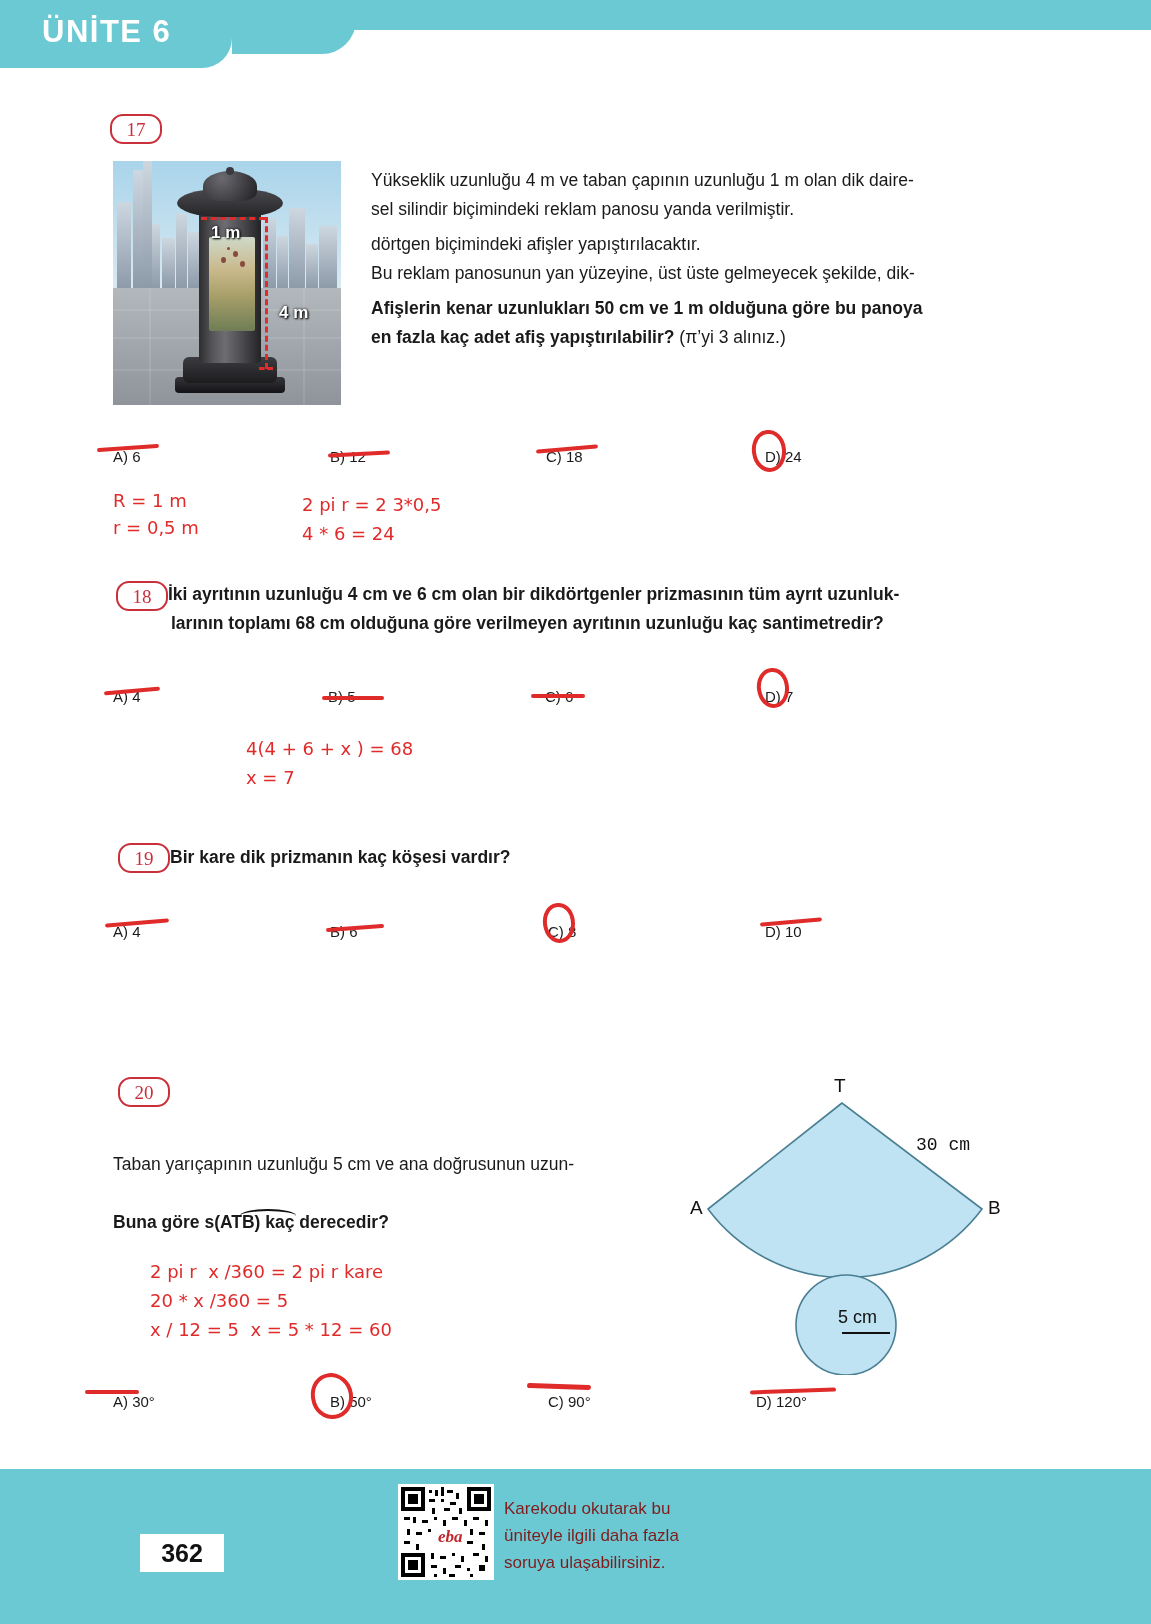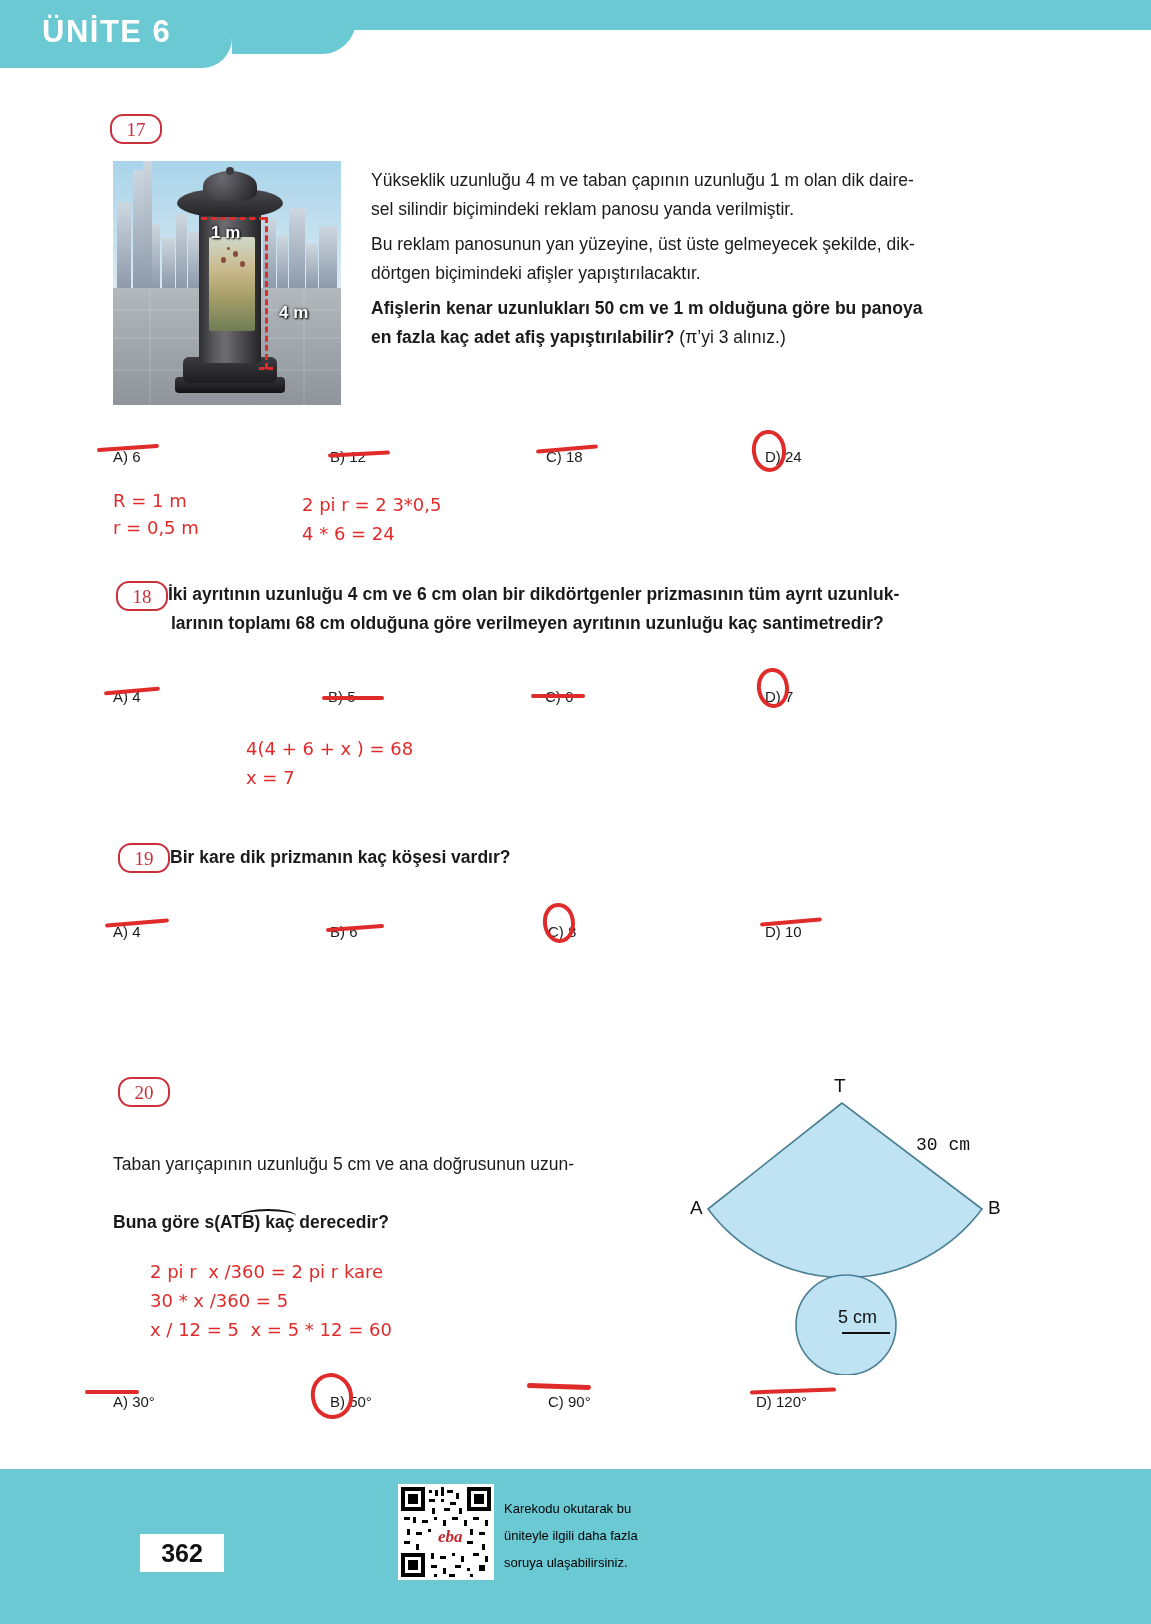--- a/index.html
+++ b/index.html
@@ -165,21 +165,21 @@
   .qrmod { position: absolute; background: #000; }
   .eba {
     position: absolute; left: 34px; top: 40px;
     color: #c0272d; font-size: 17px; font-style: italic; font-weight: bold;
     font-family: "Liberation Serif", serif;
     background: rgba(255,255,255,0.92);
     padding: 0 3px;
   }
   .footer-text {
     position: absolute; left: 504px; bottom: 48px;
-    color: #000000; font-size: 13px; line-height: 27px;
+    color: #7f1d1d; font-size: 17px; line-height: 27px;
   }
 </style>
 </head>
 <body>
 
 <div class="header">
   <div class="header-strip"></div>
   <div class="header-strip-round"></div>
   <div class="header-block"></div>
   <div class="header-title">ÜNİTE 6</div>
@@ -228,22 +228,22 @@
   <div class="dashline dash-h" style="left:146px; top:206px; width:14px;"></div>
   <div class="photo-label" style="left:98px; top:62px;">1 m</div>
   <div class="photo-label" style="left:166px; top:142px;">4 m</div>
 </div>
 
 <div class="qtext" style="left:371px; top:166px; width:640px;">
   <div>Yükseklik uzunluğu 4 m ve taban çapının uzunluğu 1 m olan dik daire-</div>
   <div>sel silindir biçimindeki reklam panosu yanda verilmiştir.</div>
 </div>
 <div class="qtext" style="left:371px; top:230px; width:640px;">
+  <div>dörtgen biçimindeki afişler yapıştırılacaktır.</div>
   <div>Bu reklam panosunun yan yüzeyine, üst üste gelmeyecek şekilde, dik-</div>
-  <div>dörtgen biçimindeki afişler yapıştırılacaktır.</div>
 </div>
 <div class="qtext" style="left:371px; top:294px; width:650px; font-weight:bold;">
   <div>Afişlerin kenar uzunlukları 50 cm ve 1 m olduğuna göre bu panoya</div>
   <div>
     <span>en fazla kaç adet afiş yapıştırılabilir?</span>
     <span style="font-weight:normal;">(π’yi 3 alınız.)</span>
   </div>
 </div>
 
 <div class="opt" style="left:113px; top:438px;">A) 6</div>
@@ -316,21 +316,21 @@
     <line x1="152" y1="258" x2="200" y2="258" stroke="#111" stroke-width="1.8"></line>
   </svg>
   <div style="position:absolute; left:144px; top:0px; font-size:19px; color:#111;">T</div>
   <div style="position:absolute; left:0px; top:122px; font-size:19px; color:#111;">A</div>
   <div style="position:absolute; left:298px; top:122px; font-size:19px; color:#111;">B</div>
   <div style="position:absolute; left:226px; top:60px; font-size:18px; color:#111;font-family:Liberation Mono, monospace;">30 cm</div>
   <div style="position:absolute; left:148px; top:232px; font-size:18px; color:#111;">5 cm</div>
 </div>
 
 <div class="hand" style="left:150px; top:1258px;"><span>2 pi r  x /360 = 2 pi r kare</span></div>
-<div class="hand" style="left:150px; top:1287px;"><span>30 * x /360 = 5</span></div>
+<div class="hand" style="left:150px; top:1287px;"><span>20 * x /360 = 5</span></div>
 <div class="hand" style="left:150px; top:1316px;"><span>x / 12 = 5  x = 5 * 12 = 60</span></div>
 
 <div class="opt" style="left:113px; top:1383px;">A) 30°</div>
 <div class="opt" style="left:330px; top:1383px;">B) 50°</div>
 <div class="opt" style="left:548px; top:1383px;">C) 90°</div>
 <div class="opt" style="left:756px; top:1383px;">D) 120°</div>
 <div class="stroke" style="left:85px; top:1390px; width:54px; height:4px;"></div>
 <div class="ring" style="left:311px; top:1373px; width:42px; height:46px; border-radius:48% 52% 50% 50%;"></div>
 <div class="stroke" style="left:527px; top:1384px; width:64px; height:5px; transform:rotate(2deg);"></div>
 <div class="stroke" style="left:750px; top:1389px; width:86px; height:4px; transform:rotate(-2deg);"></div>

